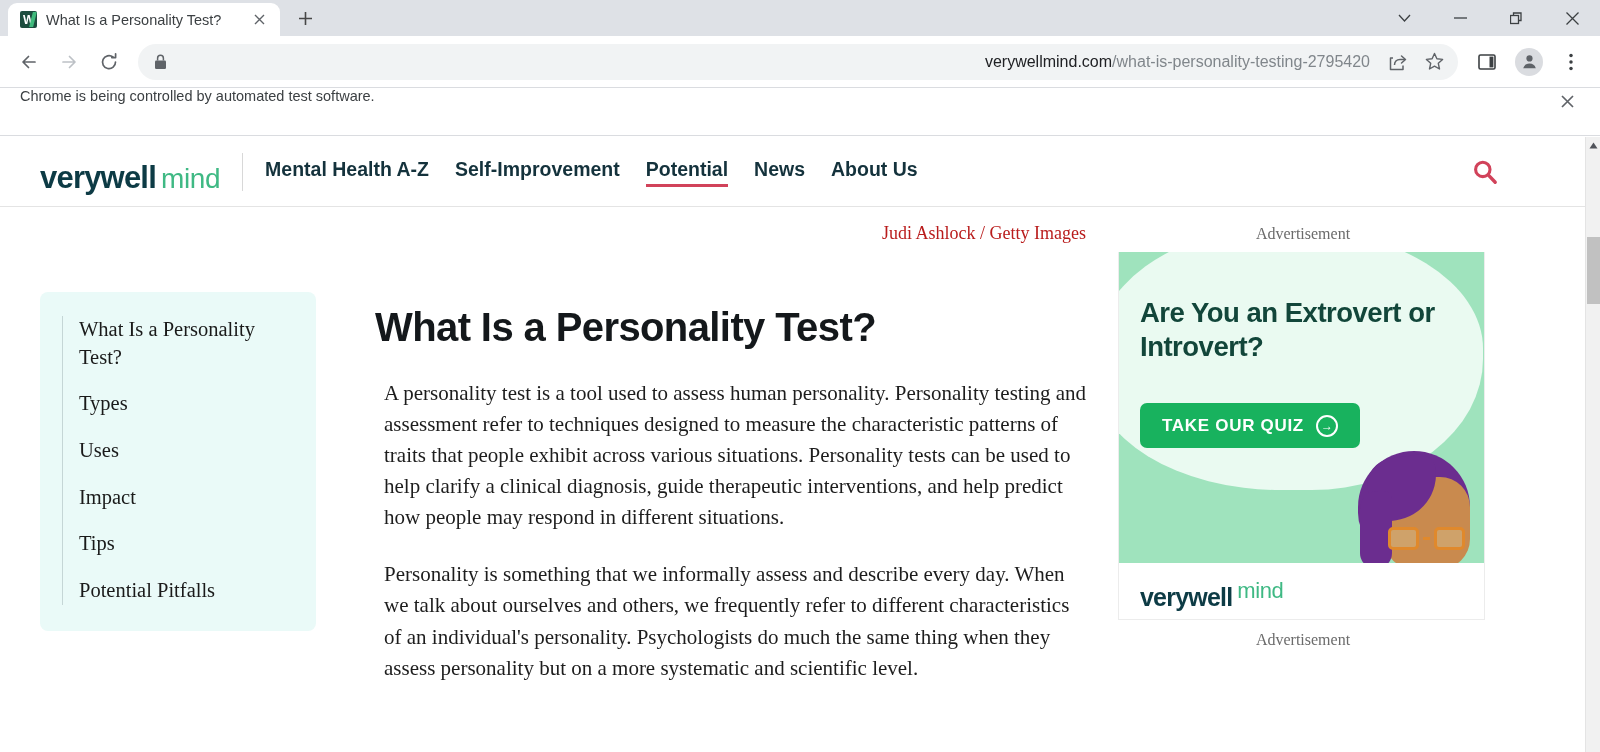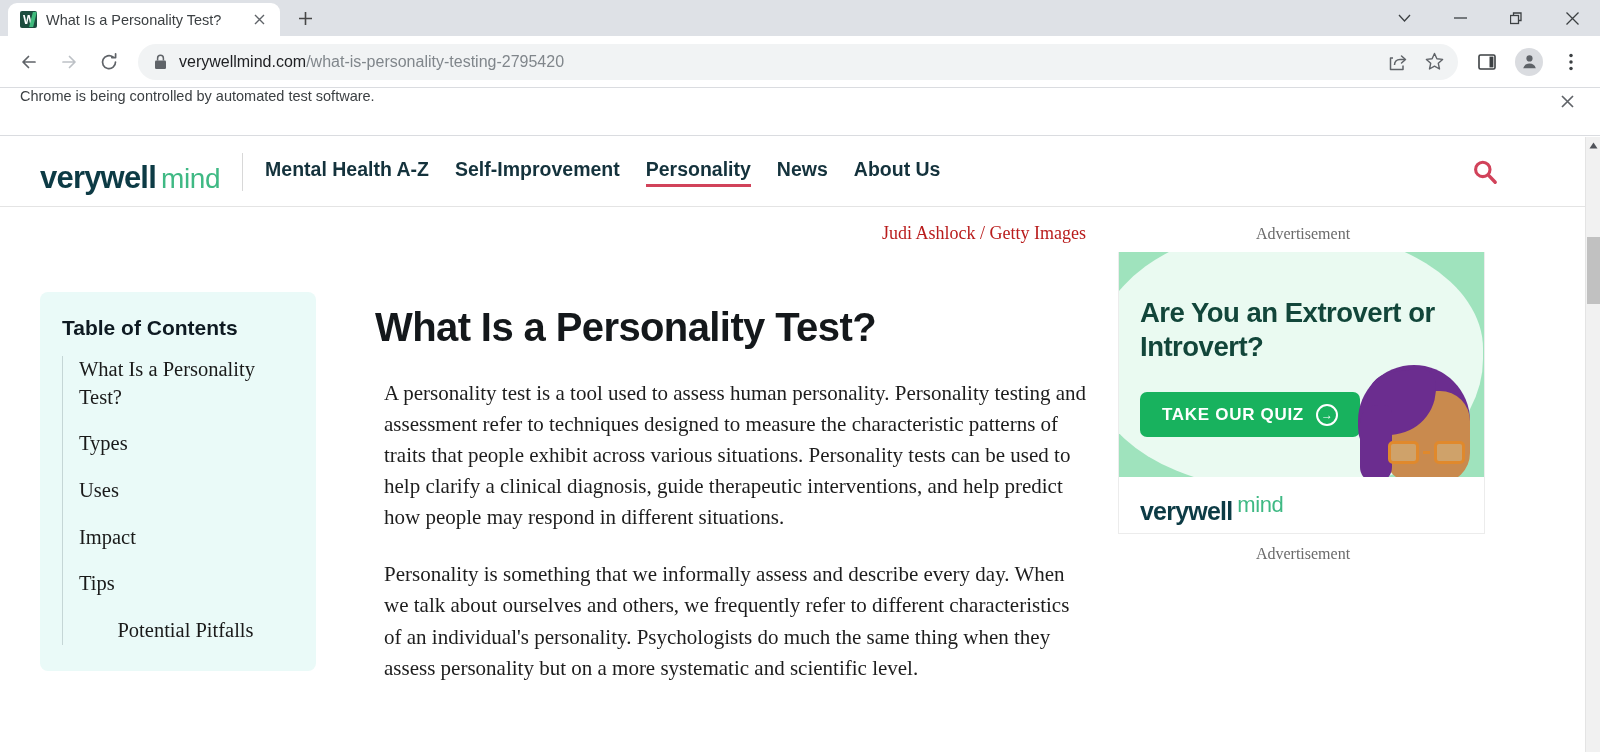--- a/index.html
+++ b/index.html
@@ -55,20 +55,21 @@
   }
   .wincontrols > div {
     width: 56px; height: 36px; display: flex; align-items: center; justify-content: center;
     color: #3c4043;
   }
 
   .toolbar {
     height: 52px; background: #ffffff;
     display: flex; align-items: center; padding: 0 10px; gap: 2px;
     border-bottom: 1px solid #dadce0;
+    text-align: right;
   }
   .navbtn {
     width: 38px; height: 38px; border-radius: 50%;
     display: flex; align-items: center; justify-content: center;
     color: #5f6368; flex: 0 0 auto;
   }
   .navbtn.disabled { color: #bdc1c6; }
   .omnibox {
     flex: 1 1 auto; height: 36px; background: #f1f3f4; border-radius: 18px;
     display: flex; align-items: center; padding: 0 8px 0 16px; margin: 0 8px;
@@ -135,21 +136,21 @@
   }
   .toc-title {
     font-size: 21px; font-weight:800; color:#0e1a22; margin-bottom: 16px;
     font-family:"Liberation Sans",sans-serif;
   }
   .toc-list { border-left: 1px solid #c5d6d6; padding-left: 16px; }
   .toc-item {
     font-family:"Liberation Serif", serif; font-size: 20.5px; color:#1a1a1a;
     line-height: 1.35; margin-bottom: 19px;
   }
-  .toc-item:last-child { margin-bottom: 0; text-align: center; }
+  .toc-item:last-child { margin-bottom: 0; }
 
   .col-main { flex: 1 1 auto; padding: 0 0 0 30px; max-width: 745px; }
   .credit {
     text-align:right; font-family:"Liberation Serif", serif; font-size:18px;
     color:#b91c1c; padding: 16px 0 0 0; padding-right: 4px;
   }
   .article-title {
     font-family:"Liberation Sans", sans-serif; font-weight:800;
     font-size: 40px; color:#14181b; letter-spacing:-0.6px;
     margin-top: 62px; margin-bottom: 30px; line-height:1.05;
@@ -164,37 +165,37 @@
   .ad-label {
     text-align:center; font-family:"Liberation Serif", serif; font-size:16px;
     color:#6b6b6b; width: 370px; margin-bottom: 9px;
   }
   .ad-card {
     width: 367px; background:#ffffff; border-left:1px solid #ececec;
     border-right:1px solid #ececec; border-bottom:1px solid #ececec;
     overflow:hidden;
   }
   .ad-creative {
-    width: 100%; height: 225px; background:#9fe3bd; position:relative; overflow:hidden;
+    width: 100%; height: 311px; background:#9fe3bd; position:relative; overflow:hidden;
   }
   .bubble {
     position:absolute; left:-26px; top:-24px; width: 390px; height: 262px;
     background:#eafaf1; border-radius: 46% 50% 44% 48% / 50% 46% 50% 44%;
   }
   .dot1 { position:absolute; width:13px; height:13px; border-radius:50%; background:#eafaf1;
           left: 287px; top: 205px;}
   .dot2 { position:absolute; width:7px; height:7px; border-radius:50%; background:#eafaf1;
           left: 306px; top: 222px;}
   .ad-headline {
     position:absolute; left: 21px; top: 44px; width: 300px;
     font-family:"Liberation Sans", sans-serif; font-weight:800;
     font-size: 27.5px; line-height: 1.22; color:#12463a; letter-spacing:-0.5px;
   }
   .ad-cta {
-    position:absolute; left: 21px; top: 140px;
+    position:absolute; left: 21px; top: 151px;
     background:#18b25e; border-radius: 7px; height: 45px;
     display:flex; align-items:center; gap: 12px; padding: 0 22px;
   }
   .ad-cta-label {
     font-family:"Liberation Sans", sans-serif; font-weight:800; font-size:17px;
     color:#ffffff; letter-spacing:0.7px;
   }
   .ad-arrow {
     width:22px; height:22px; border-radius:50%; border:2px solid #fff;
     display:flex; align-items:center; justify-content:center; color:#fff;
@@ -377,37 +378,36 @@
 
       <div class="site-header">
         <div class="logo">
           <span class="logo-very">verywell</span>
           <span class="logo-mind">mind</span>
         </div>
         <div class="logo-divider"></div>
         <div class="navlinks">
           <span class="navlink">Mental Health A-Z</span>
           <span class="navlink">Self-Improvement</span>
-          <span class="navlink active">Personality</span>
+          <span class="navlink active">Potential</span>
           <span class="navlink">News</span>
           <span class="navlink">About Us</span>
         </div>
         <div class="search-icon-wrap">
           <svg width="28" height="28" viewBox="0 0 28 28">
             <circle cx="11.8" cy="11.4" r="7.2" stroke="#d1425a" stroke-width="3.1" fill="none"></circle>
             <path d="M17.2 16.9 L24.2 24.2" stroke="#d1425a" stroke-width="3.4" stroke-linecap="round"></path>
           </svg>
         </div>
       </div>
 
       <div class="content">
 
         <div class="col-toc">
           <div class="toc-box">
-            <div class="toc-title">Table of Contents</div>
             <div class="toc-list">
               <div class="toc-item">What Is a Personality Test?</div>
               <div class="toc-item">Types</div>
               <div class="toc-item">Uses</div>
               <div class="toc-item">Impact</div>
               <div class="toc-item">Tips</div>
               <div class="toc-item">Potential Pitfalls</div>
             </div>
           </div>
         </div>

